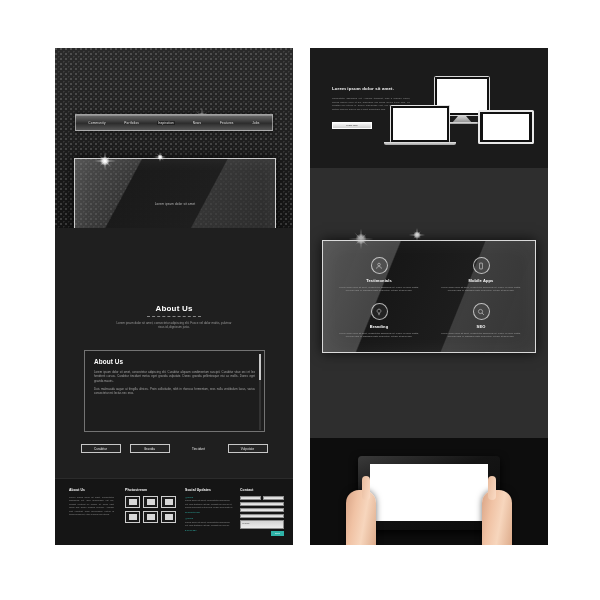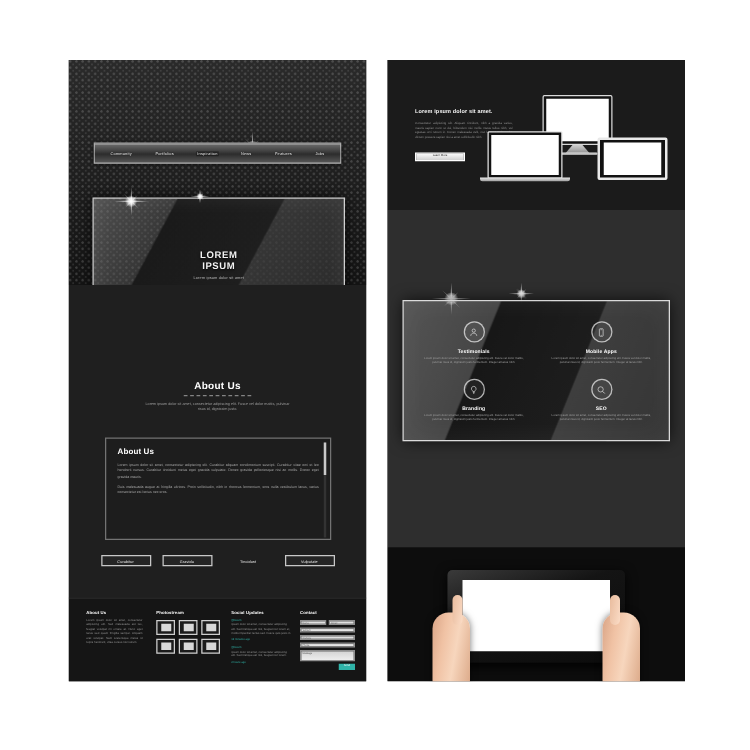--- a/index.html
+++ b/index.html
@@ -220,24 +220,20 @@
         <span class="nav-item">Community</span>
         <span class="nav-item">Portfolios</span>
         <span class="nav-item active">Inspiration</span>
         <span class="nav-item">News</span>
         <span class="nav-item">Features</span>
         <span class="nav-item">Jobs</span>
       </div>
 
       <div id="hero">
         <div id="hero-text">
-          <div id="hero-title">
-            <span>LOREM</span><br>
-            <span>IPSUM</span>
-          </div>
           <div id="hero-sub">Lorem ipsum dolor sit amet</div>
         </div>
       </div>
       <div class="star" style="left:30px;top:96px;width:40px;height:34px;">
           <span class="core"></span>
         </div>
       <div class="star" style="left:94px;top:100px;width:22px;height:18px;">
           <span class="core"></span>
         </div>
     </div>

